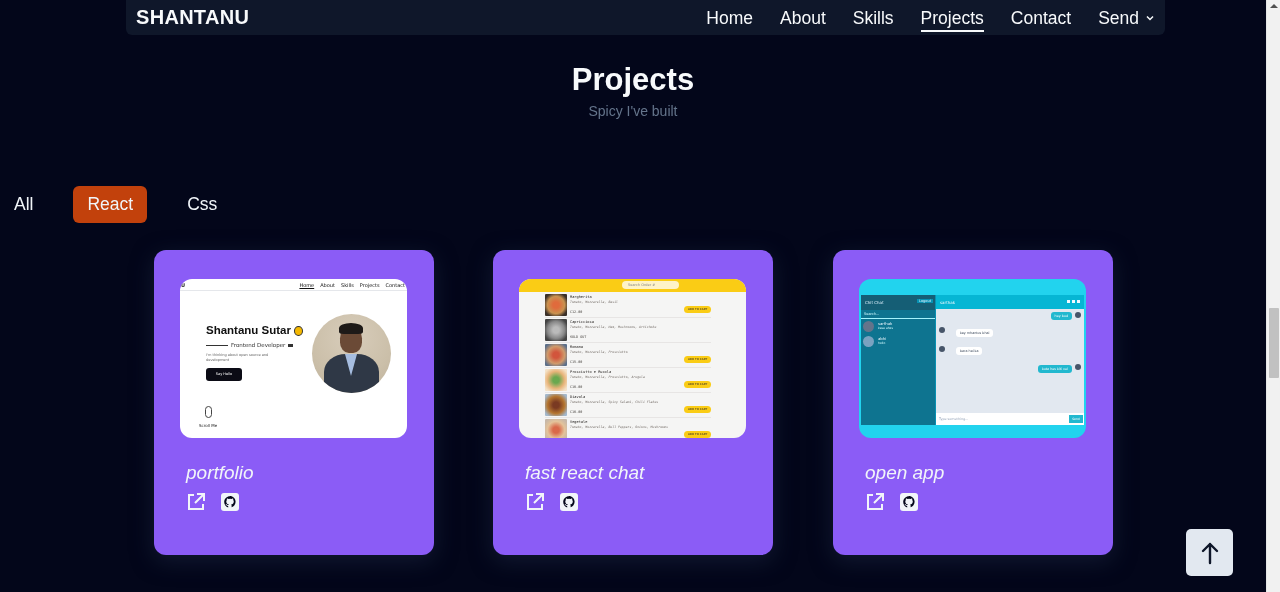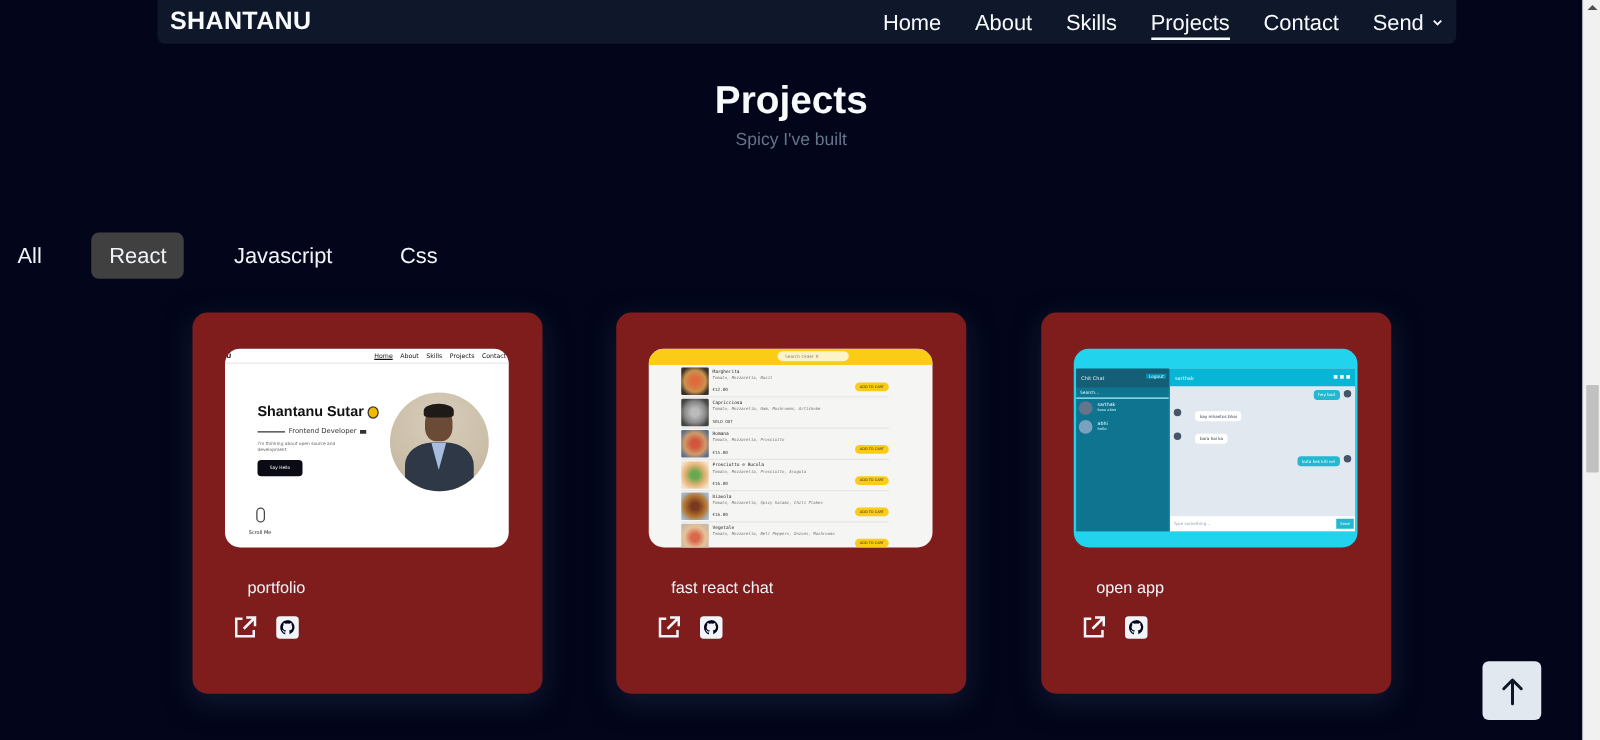--- a/index.html
+++ b/index.html
@@ -42,38 +42,38 @@
   }
 
   
   .filters {
     position: absolute; top: 162px; left: 0; width: 1266px; display: flex; justify-content: flex-start; gap: 0; margin-top: 24px;
   }
   .filter {
     font-family: "Liberation Sans", sans-serif; font-size: 17.5px; color: #f1f5f9;
     height: 37px; line-height: 37px; padding: 0 14px; border-radius: 6px; cursor: pointer;
   }
-  .filter.active { background: #404040; }
+  .filter.active { background: #c2410c; }
   .f0 { margin-right: 26px; }
   .f1 { margin-right: 26px; }
   .f2 { margin-right: 26px; }
 
   
   .card {
     position: absolute; top: 250px; width: 280px; height: 305px;
-    background: #7f1d1d; border-radius: 12px;
+    background: #8b5cf6; border-radius: 12px;
     box-shadow: 0 6px 22px rgba(30, 41, 70, 0.55);
   }
   .card .thumb {
     position: absolute; left: 26px; top: 29px; width: 227px; height: 159px;
     border-radius: 12px; overflow: hidden;
   }
   .card .title {
-    position: absolute; left: 44px; top: 212px;
-    font-family: "Liberation Sans", sans-serif; font-size: 13px; color: #f1f5f9;
+    position: absolute; left: 32px; top: 212px;
+    font-family: "Liberation Sans", sans-serif; font-size: 19px; color: #f1f5f9; font-style: italic;
   }
   .card .links { position: absolute; left: 32px; top: 242px; display: flex; gap: 14px; }
   .ico-btn { width: 20px; height: 20px; cursor: pointer; display: block; }
 
   
   .t-portfolio { background: #ffffff; position: relative; }
   .tp-nav { position: absolute; top: 0; left: 0; right: 0; height: 12px; border-bottom: 1px solid #e5e7eb; font-size: 5px; color: #111; }
   .tp-nav .l { position: absolute; left: 1px; top: 3px; font-weight: 700; }
   .tp-nav .r { position: absolute; right: 2px; top: 3px; display: flex; gap: 6px; }
   .tp-nav .r span:first-child { text-decoration: underline; }
@@ -156,21 +156,20 @@
       </div>
     </nav>
   </header>
 
   <h1 class="section-title">Projects</h1>
   <p class="section-sub">Spicy I've built</p>
 
   <div class="filters">
     <button class="filter f0" style="background:none;border:none;">All</button>
     <button class="filter f1 active" style="border:none;">React</button>
-    <button class="filter f2" style="background:none;border:none;">Javascript</button>
     <button class="filter" style="background:none;border:none;">Css</button>
   </div>
 
   <div class="card" style="left:154px;">
     <div class="thumb t-portfolio">
       <div class="tp-nav">
         <span class="l">U</span>
         <span class="r">
           <span>Home</span>
           <span>About</span>

